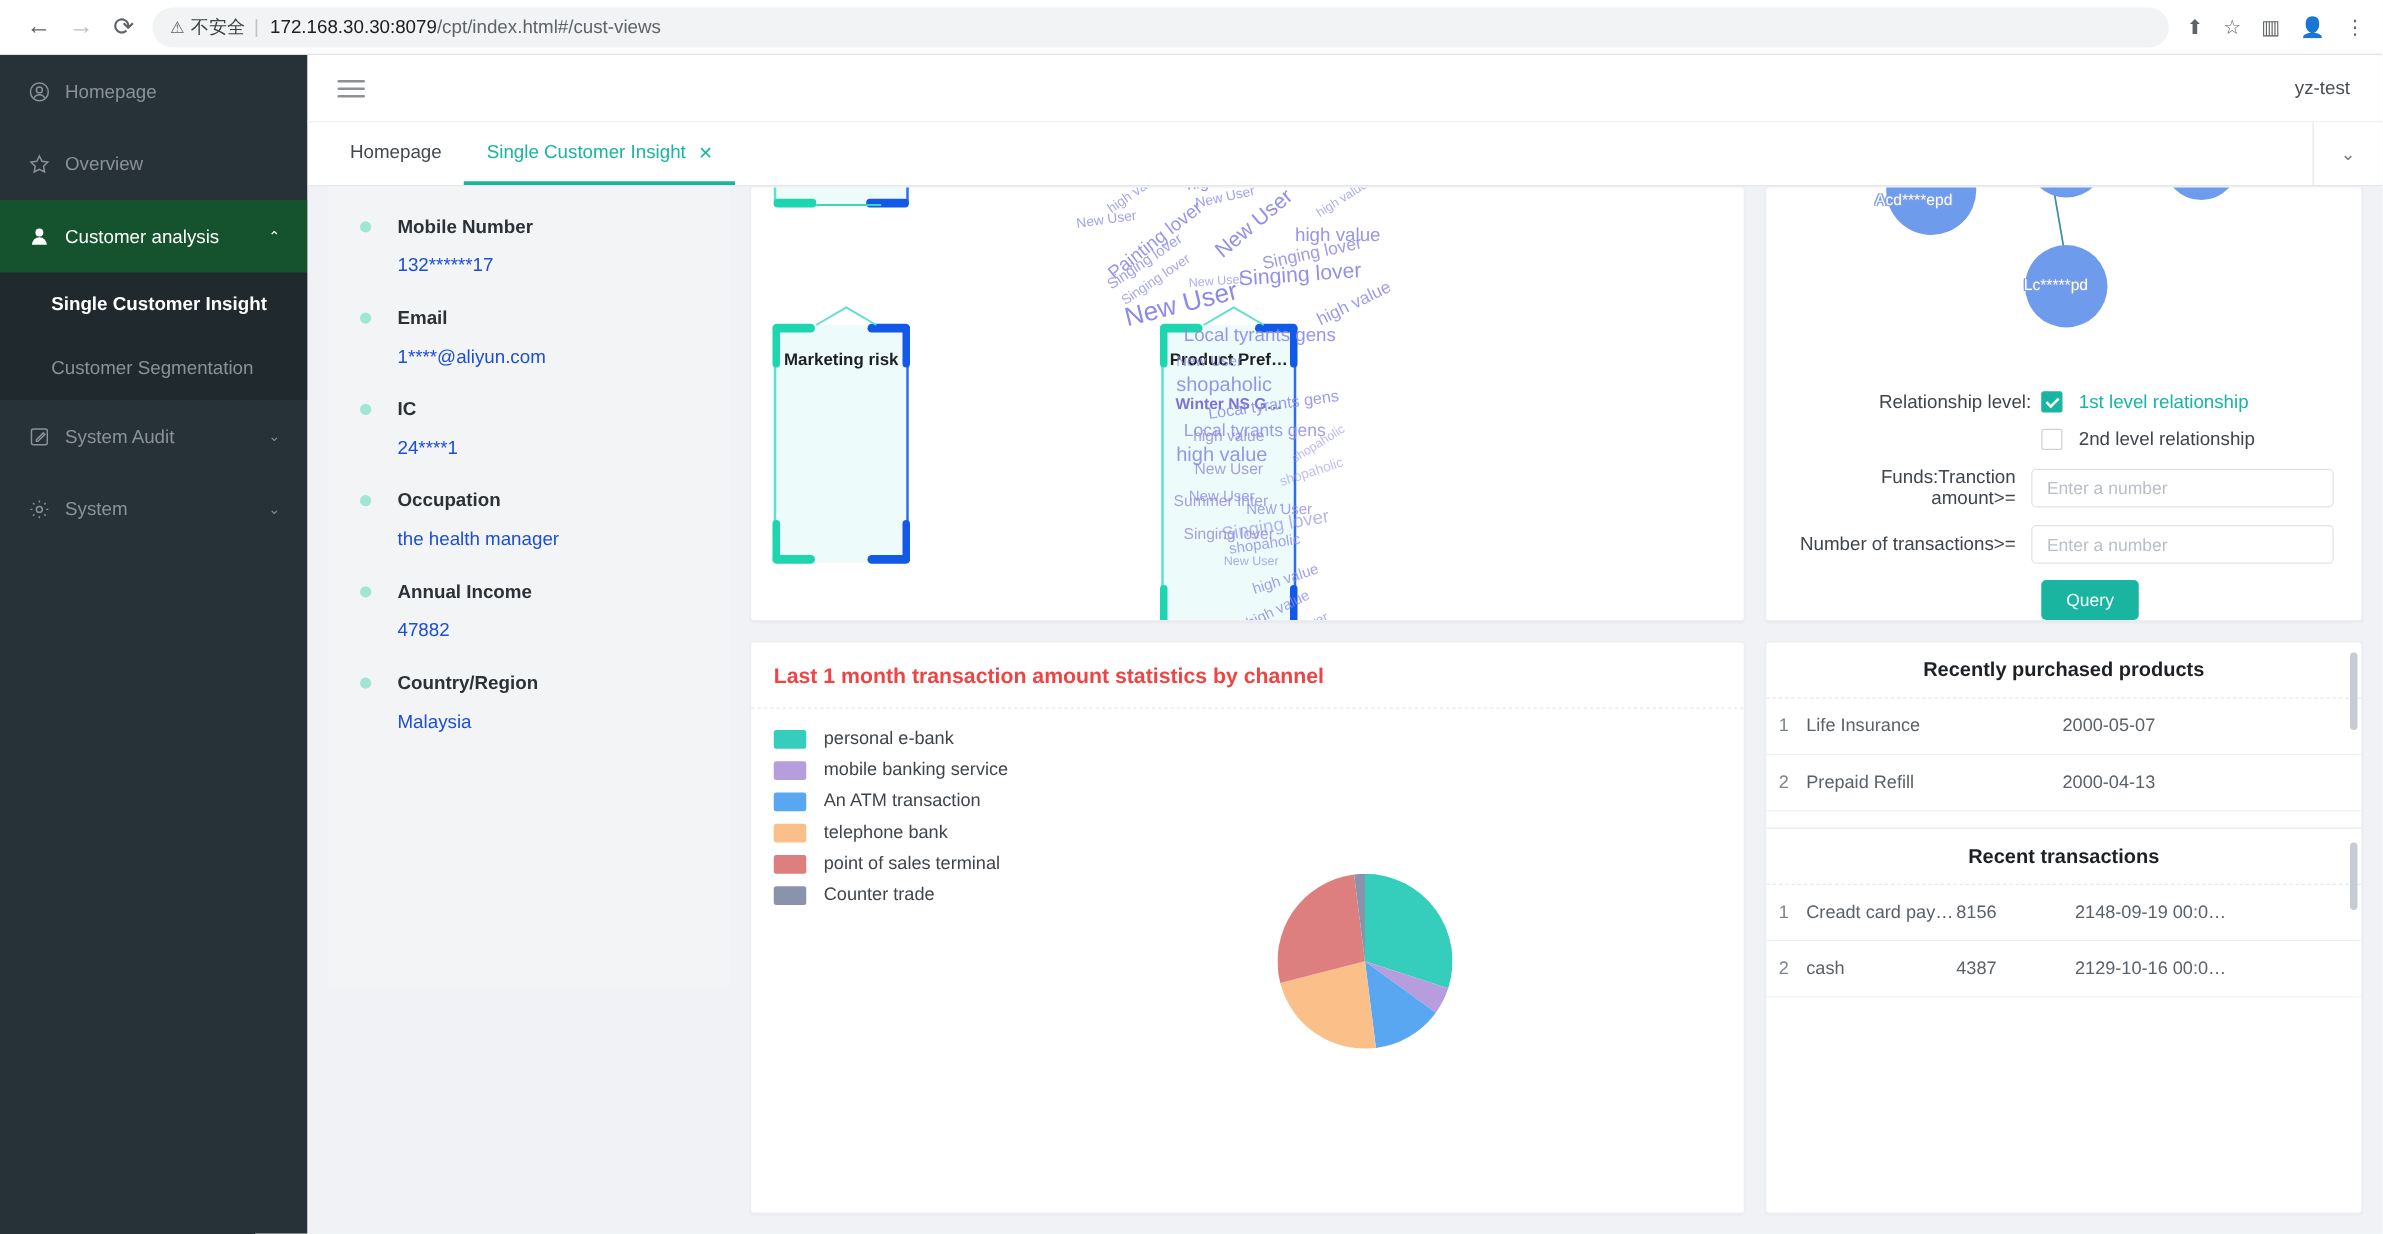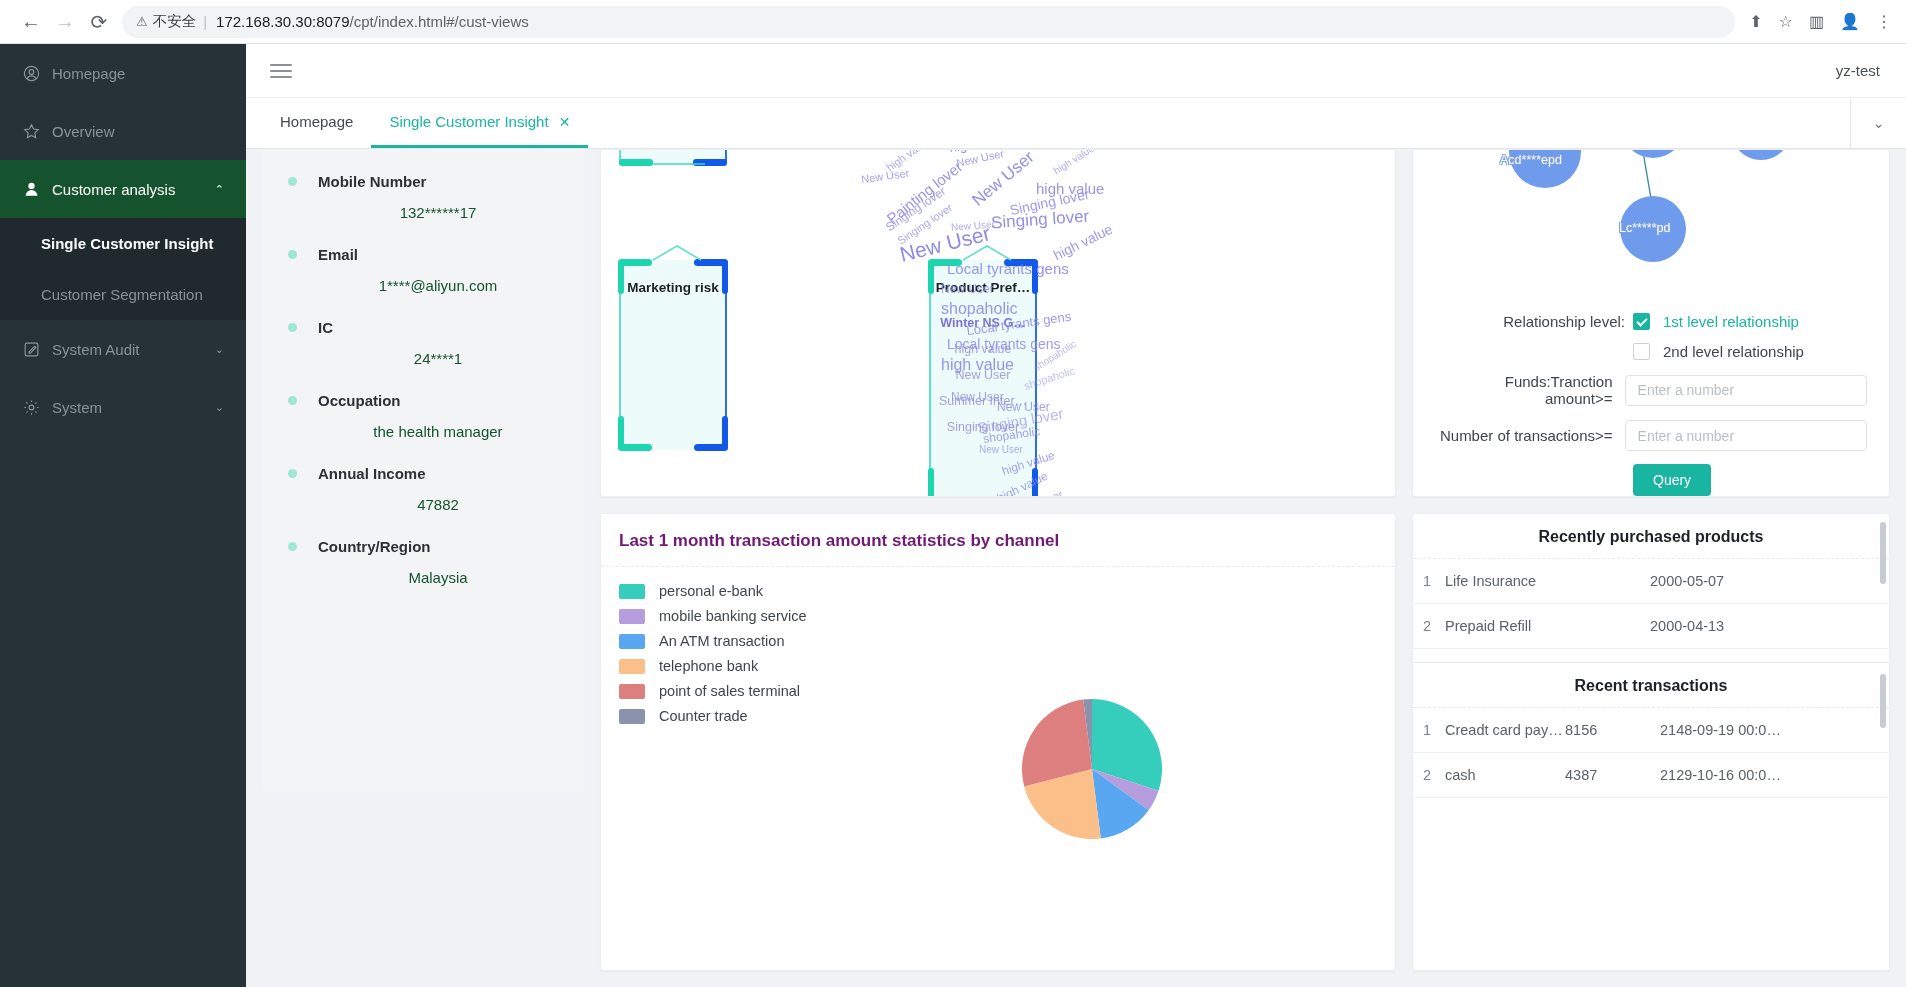--- a/index.html
+++ b/index.html
@@ -124,21 +124,21 @@
   
   .profile-card {
     background: #f3f4f6; border: none; border-radius: 2px;
     width: 100%; padding: 24px 26px 0 26px;
     margin-top: 0; height: 641px; overflow: hidden;
   }
   .field { margin-bottom: 25px; }
   .field-label { display: flex; align-items: center; gap: 21px; }
   .dot { width: 9px; height: 9px; border-radius: 50%; background: #9fe6d4; flex: 0 0 auto; }
   .field-label span { font-size: 15px; font-weight: bold; color: #2c3136; }
-  .field-value { margin-left: 30px; margin-top: 14px; font-size: 15px; color: #14532d; text-align: center; }
+  .field-value { margin-left: 30px; margin-top: 14px; font-size: 15px; color: #1d4ed8; }
 
   
   .tag-card { height: 348px; position: relative; overflow: hidden; }
   .tag-box {
     position: absolute; width: 108px; height: 190px;
     background: #edfcfa; border-radius: 12px;
   }
   .tag-box .corner { position: absolute; width: 20px; height: 6px; border-radius: 3px; }
   .tag-box .edge-l { position: absolute; left: 0; top: 0; bottom: 0; width: 2px; }
   .tag-box .edge-r { position: absolute; right: 0; top: 0; bottom: 0; width: 2px; }
@@ -147,21 +147,21 @@
   .tag-list { position: absolute; top: 50px; left: 0; right: 0; }
   .tag-list li { list-style: none; text-align: center; font-size: 12.5px; color: #a89fe0;
     padding: 6px 2px; white-space: nowrap; overflow: hidden; }
   .tag-list li.first { font-weight: bold; color: #7e72d6; }
   .cloud { position: absolute; }
   .cloud span { position: absolute; color: #8d8ae8; white-space: nowrap; font-weight: 400; }
 
   
   .pie-card { flex: 1 1 auto; display: flex; flex-direction: column; min-height: 0; }
   .card-title {
-    padding: 17px 0 15px 18px; font-size: 17px; font-weight: bold; color: #701a75;
+    padding: 17px 0 15px 18px; font-size: 17px; font-weight: bold; color: #ef4444;
     border-bottom: 1px dashed #e6e9ed;
   }
   .pie-body { flex: 1 1 auto; display: flex; padding: 16px 18px; min-height: 0; }
   .legend { flex: 0 0 auto; }
   .legend-row { display: flex; align-items: center; gap: 14px; margin-bottom: 9px; }
   .swatch { width: 26px; height: 15px; border-radius: 2px; flex: 0 0 auto; }
   .legend-row span { font-size: 14.5px; color: #3f454b; }
   .pie-wrap { flex: 1 1 auto; display: flex; align-items: center; justify-content: center; }
 
   

